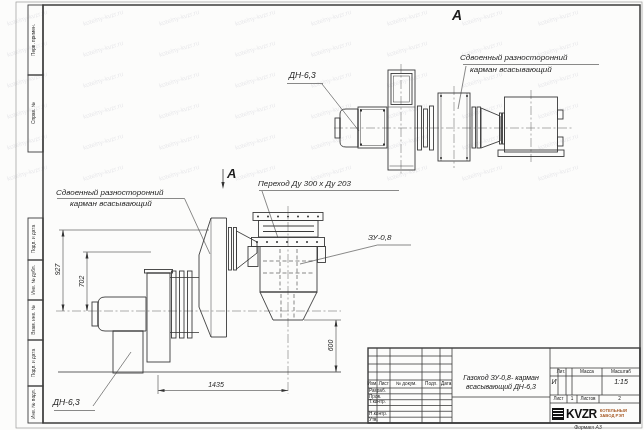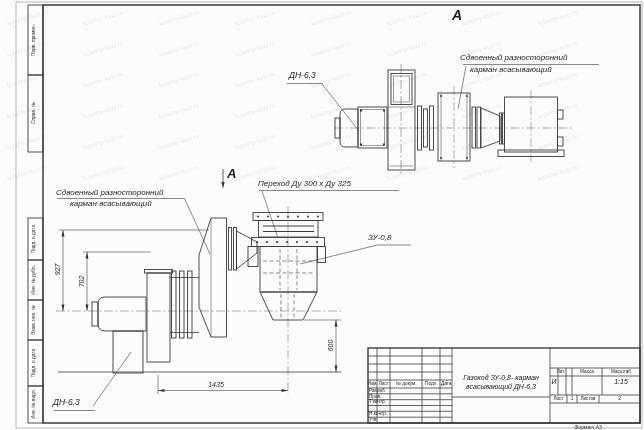--- a/index.html
+++ b/index.html
@@ -295,21 +295,21 @@
   <div class="vmargin" style="left:-4.5px;top:399px;">Инв. № подл.</div>
 
   <div class="lbl marker-a big" style="left:452px;top:8px;">А</div>
   <div class="lbl" style="left:289px;top:71px;font-size:8.5px;">ДН-6,3</div>
   <div class="lbl c" style="left:460px;top:54px;width:142px;">Сдвоенный разносторонний</div>
   <div class="lbl c" style="left:470px;top:65.5px;width:120px;">карман всасывающий</div>
 
   <div class="lbl c" style="left:56px;top:188.5px;width:130px;">Сдвоенный разносторонний</div>
   <div class="lbl c" style="left:70px;top:199.5px;width:110px;">карман всасывающий</div>
   <div class="lbl marker-a" style="left:227px;top:167px;">А</div>
-  <div class="lbl c" style="left:258px;top:180px;width:144px;">Переход Ду  300 х  Ду 325</div>
+  <div class="lbl c" style="left:258px;top:180px;width:144px;">Переход Ду  300 х  Ду 203</div>
   <div class="lbl" style="left:368px;top:234px;">ЗУ-0,8</div>
   <div class="lbl" style="left:53px;top:397.5px;font-size:8.5px;">ДН-6,3</div>
 
   <div class="vdim" style="left:47px;top:266px;">927</div>
   <div class="vdim" style="left:71px;top:278px;">702</div>
   <div class="vdim" style="left:320px;top:342px;">600</div>
   <div class="hdim" style="left:198px;top:381px;width:36px;">1435</div>
 
   <div class="tb c" style="left:367.5px;top:381.5px;width:10px;">Изм.</div>
   <div class="tb c" style="left:377.5px;top:381.5px;width:12.5px;">Лист</div>
@@ -330,15 +330,27 @@
   <div class="tb c" style="left:572px;top:369.5px;width:30px;">Масса</div>
   <div class="tb c" style="left:602px;top:369.5px;width:38px;">Масштаб</div>
   <div class="tb-val" style="left:550px;top:377.5px;width:8px;">И</div>
   <div class="tb-val" style="left:602px;top:378px;width:38px;">1:15</div>
 
   <div class="tb c" style="left:550px;top:396.8px;width:17px;">Лист</div>
   <div class="tb c" style="left:567px;top:396.8px;width:10px;">1</div>
   <div class="tb c" style="left:577px;top:396.8px;width:22px;">Листов</div>
   <div class="tb c" style="left:599px;top:396.8px;width:41px;">2</div>
 
+  <div class="logo-box">
+    <span class="logo-icon">
+        <i></i>
+        <i></i>
+        <i></i>
+      </span>
+    <span class="logo-word">KVZR</span>
+    <span class="logo-co">
+      <span>КОТЕЛЬНЫЙ</span><br>
+      <span>ЗАВОД РЭП</span>
+    </span>
+  </div>
 
   <div class="fmt" style="left:540px;top:423.5px;width:96px;text-align:center;">Формат    А3</div>
 </div>
 
 </body></html>

